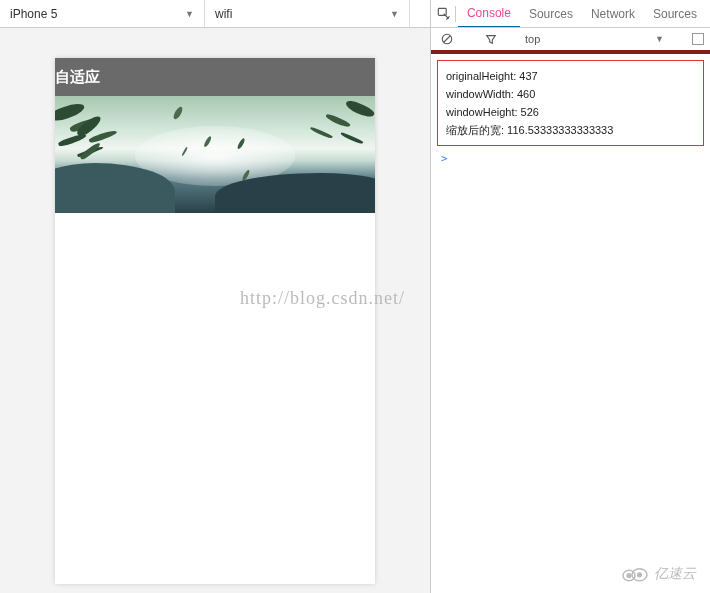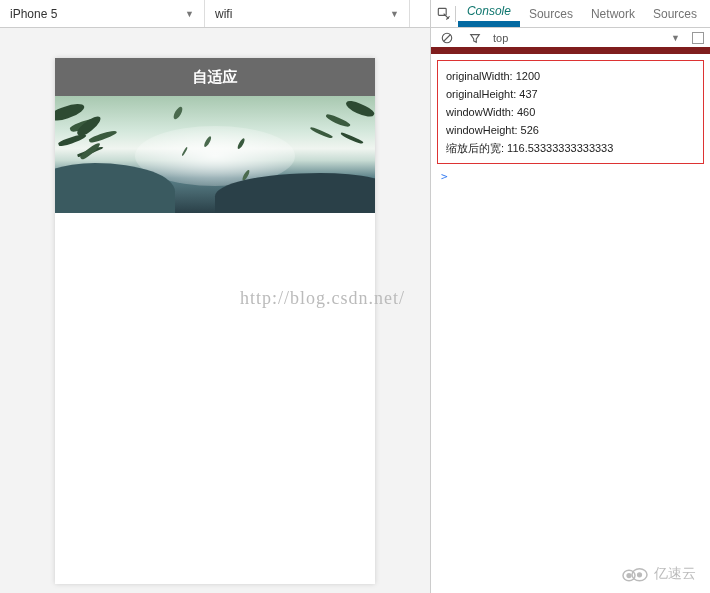--- a/index.html
+++ b/index.html
@@ -5,50 +5,50 @@
     * { margin: 0; padding: 0; box-sizing: border-box; font-family: Arial, "Microsoft YaHei", sans-serif; }
     body { width: 710px; height: 593px; background: #f3f3f3; overflow: hidden; position: relative; }
     
     .toolbar { display: flex; height: 28px; background: #fff; border-bottom: 1px solid #ccc; }
     .dropdown { display: flex; align-items: center; justify-content: space-between; padding: 0 10px; width: 205px; height: 100%; border-right: 1px solid #ddd; font-size: 12px; color: #333; cursor: pointer; }
     .dropdown .caret { font-size: 9px; color: #777; }
     
     .main-area { position: absolute; top: 28px; left: 0; width: 430px; height: 565px; background: #f3f3f3; display: flex; align-items: flex-start; justify-content: center; padding-top: 30px; }
     
     .phone { width: 320px; height: 526px; background: #fff; box-shadow: 0 0 5px rgba(0,0,0,0.15); display: flex; flex-direction: column; }
-    .phone-header { height: 38px; background: #6a6a6a; color: #fff; display: flex; align-items: center; justify-content: center; font-size: 15px; font-weight: bold; }
+    .phone-header { height: 38px; background: #6a6a6a; color: #fff; display: flex; align-items: center; font-size: 15px; font-weight: bold; }
     .phone-image { height: 117px; width: 100%; position: relative; overflow: hidden; background: linear-gradient(180deg, #a8c8b0 0%, #d4e8dc 30%, #f0f5f0 45%, #c8dcd4 55%, #5a8088 70%, #2a4048 100%); }
     .bamboo-left { position: absolute; top: 0; left: -10px; width: 80px; height: 80px; }
     .bamboo-left::before, .bamboo-left::after { content: ""; position: absolute; background: #2d4a32; border-radius: 40% 60% 50% 50%; }
     .bamboo-left::before { width: 35px; height: 12px; top: 10px; left: 5px; transform: rotate(-20deg); box-shadow: 12px 18px 0 -2px #3a5a3e, -5px 28px 0 -3px #2d4a32, 25px 35px 0 -3px #3a5a3e, 8px 45px 0 -4px #2d4a32; }
     .bamboo-left::after { width: 28px; height: 10px; top: 25px; left: 30px; transform: rotate(-40deg); box-shadow: -15px 20px 0 -2px #3a5a3e; }
     .bamboo-right { position: absolute; top: 0; right: -10px; width: 80px; height: 70px; }
     .bamboo-right::before { content: ""; position: absolute; width: 30px; height: 10px; top: 8px; right: 10px; background: #2d4a32; border-radius: 50% 40% 60% 50%; transform: rotate(25deg); box-shadow: -15px 20px 0 -2px #3a5a3e, 5px 30px 0 -3px #2d4a32, -25px 38px 0 -3px #3a5a3e; }
     .leaves { position: absolute; top: 10px; left: 120px; width: 6px; height: 14px; background: #4a6a4e; border-radius: 50%; transform: rotate(30deg); box-shadow: 40px 10px 0 -1px #4a6a4e, 70px -5px 0 -1px #3a5a3e, 90px 20px 0 -1px #4a6a4e, 25px 30px 0 -2px #4a6a4e; }
     .mountains { position: absolute; bottom: 0; left: 0; width: 100%; height: 55px; }
     .mountains::before { content: ""; position: absolute; bottom: 0; left: -20px; width: 140px; height: 50px; background: #3a5a60; border-radius: 60% 80% 0 0; }
     .mountains::after { content: ""; position: absolute; bottom: 0; right: -20px; width: 180px; height: 40px; background: #2a4048; border-radius: 70% 50% 0 0; }
     .cloud { position: absolute; top: 30px; left: 80px; width: 160px; height: 60px; background: radial-gradient(ellipse, rgba(255,255,255,0.85), rgba(255,255,255,0)); border-radius: 50%; }
     
     .devtools { position: absolute; top: 0; right: 0; width: 280px; height: 593px; background: #fff; border-left: 1px solid #ccc; font-size: 12px; color: #333; }
     .dt-tabs { height: 28px; display: flex; align-items: center; border-bottom: 1px solid #ccc; padding: 0 4px; gap: 0; }
     .dt-tab { padding: 0 9px; height: 100%; display: flex; align-items: center; color: #737373; cursor: pointer; font-size: 12px; }
-    .dt-tab.active { color: #0f766e; border-bottom: 6px solid #0369a1; font-style: italic; }
+    .dt-tab.active { color: #ec4899; border-bottom: 1px solid #0369a1; }
     .dt-icon { width: 20px; height: 20px; display: flex; align-items: center; justify-content: center; cursor: pointer; color: #5a5a5a; }
     
-    .dt-filter { height: 26px; display: flex; align-items: center; padding: 0 6px; border-bottom: 7px solid #7f1d1d; gap: 8px; }
+    .dt-filter { height: 26px; display: flex; align-items: center; padding: 0 6px; border-bottom: 4px solid #7f1d1d; gap: 24px; }
     .dt-filter .ctx { font-size: 11px; color: #555; flex: 1; }
     .dt-filter .caret { font-size: 9px; color: #777; }
     
     .console-box { margin: 6px; border: 1px solid #d33; padding: 6px 8px; font-family: Menlo, Consolas, monospace; font-size: 11px; line-height: 18px; color: #222; }
     .console-line { white-space: nowrap; }
     .prompt { padding: 0 10px; color: #367cf1; font-family: monospace; font-size: 11px; }
     
     .watermark-url { position: absolute; top: 288px; left: 240px; font-family: "Times New Roman", serif; font-size: 18px; color: #bbb; letter-spacing: 1px; pointer-events: none; }
-    .watermark-logo { position: absolute; bottom: 10px; right: 14px; color: #bbb; font-size: 14px; display: flex; align-items: center; gap: 4px; pointer-events: none; }
+    .watermark-logo { position: absolute; bottom: 10px; right: 14px; color: #bbb; font-size: 14px; display: flex; align-items: center; gap: 4px; pointer-events: none; font-style: italic; }
     .watermark-logo svg { width: 30px; height: 18px; }
   </style>
 </head>
 <body>
 
 <div class="toolbar">
   <div class="dropdown">
     <span>iPhone 5</span>
     <span class="caret">▼</span>
   </div>
@@ -105,21 +105,20 @@
     <div class="dt-icon">
       <svg viewBox="0 0 14 14" width="12" height="12" fill="none" stroke="#5a5a5a" stroke-width="1.3">
           <path d="M2 3 L12 3 L8.5 8 L8.5 12 L5.5 10.5 L5.5 8 Z"></path>
         </svg>
     </div>
     <span class="ctx">top</span>
     <span class="caret">▼</span>
     <span style="width:12px;height:12px;border:1px solid #999;margin-left:4px;"></span>
   </div>
   <div class="console-box">
-    <div class="console-line">originalWidth: 1200</div>
     <div class="console-line">originalHeight: 437</div>
     <div class="console-line">windowWidth: 460</div>
     <div class="console-line">windowHeight: 526</div>
     <div class="console-line">缩放后的宽: 116.53333333333333</div>
   </div>
   <div class="prompt">&gt;</div>
 </div>
 
 <div class="watermark-url">http://blog.csdn.net/</div>
 <div class="watermark-logo">

